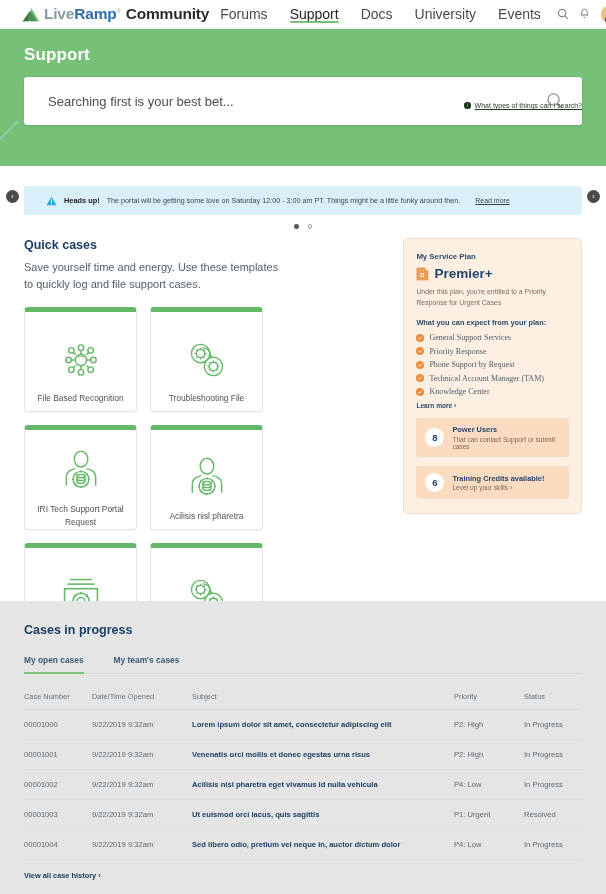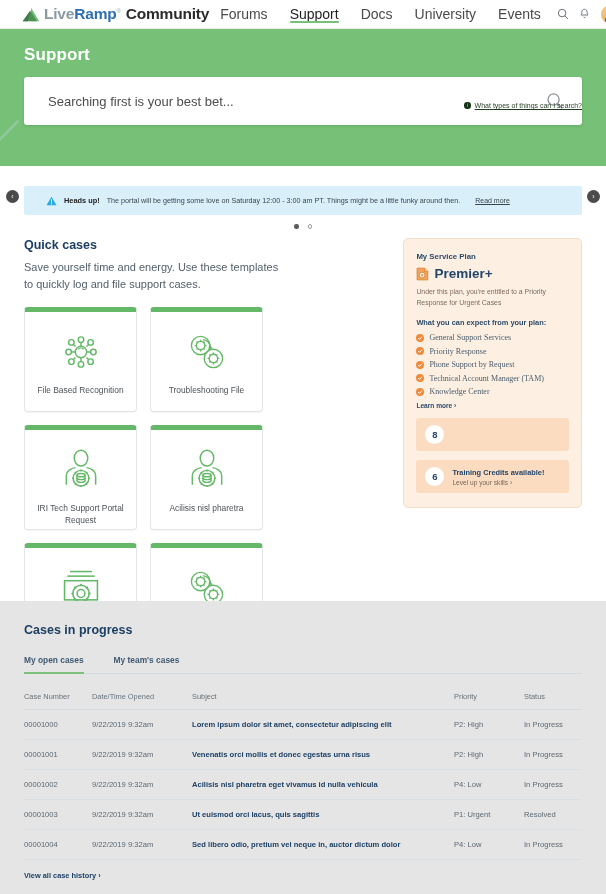--- a/index.html
+++ b/index.html
@@ -120,20 +120,21 @@
   .sec-sub { font-size:11px; color:#53606b; line-height:1.55; margin-top:7px; width:265px; }
 
   .cards { display:flex; flex-wrap:wrap; gap:13px; margin-top:14px; }
   .qcard {
     width:113px; height:105px; background:#fff;
     border:1px solid #e3e6e8; border-radius:4px;
     border-top:5px solid #65b868;
     display:flex; flex-direction:column; align-items:center;
     padding-top:16px; cursor:pointer;
     box-shadow:0 1px 1px rgba(0,0,0,.04);
+    justify-content:center;
   }
   .qcard-icon { height:48px; display:flex; align-items:center; justify-content:center; }
   .qcard-label {
     margin-top:8px; font-size:8.4px; color:#4d5358; text-align:center;
     line-height:1.45; font-weight:400;
   }
 
   
   .plan {
     width:181px; background:#fdf0e3; border:1px solid #f3dec7;
@@ -437,20 +438,24 @@
               <path d="M3.2 6.1 L5.2 8.1 L8.9 4" fill="none" stroke="#fff" stroke-width="1.5"></path>
             </svg>
           <span>Knowledge Center</span>
         </div>
       </div>
 
       <div class="learn-more">Learn more  ›</div>
 
       <div class="stat">
         <div class="stat-num">8</div>
+        <div>
+          <div class="stat-title">Power Users</div>
+          <div class="stat-sub">That can contact Support or submit cases</div>
+        </div>
       </div>
 
       <div class="stat">
         <div class="stat-num">6</div>
         <div>
           <div class="stat-title">Training Credits available!</div>
           <div class="stat-sub">Level up your skills ›</div>
         </div>
       </div>
     </div>

